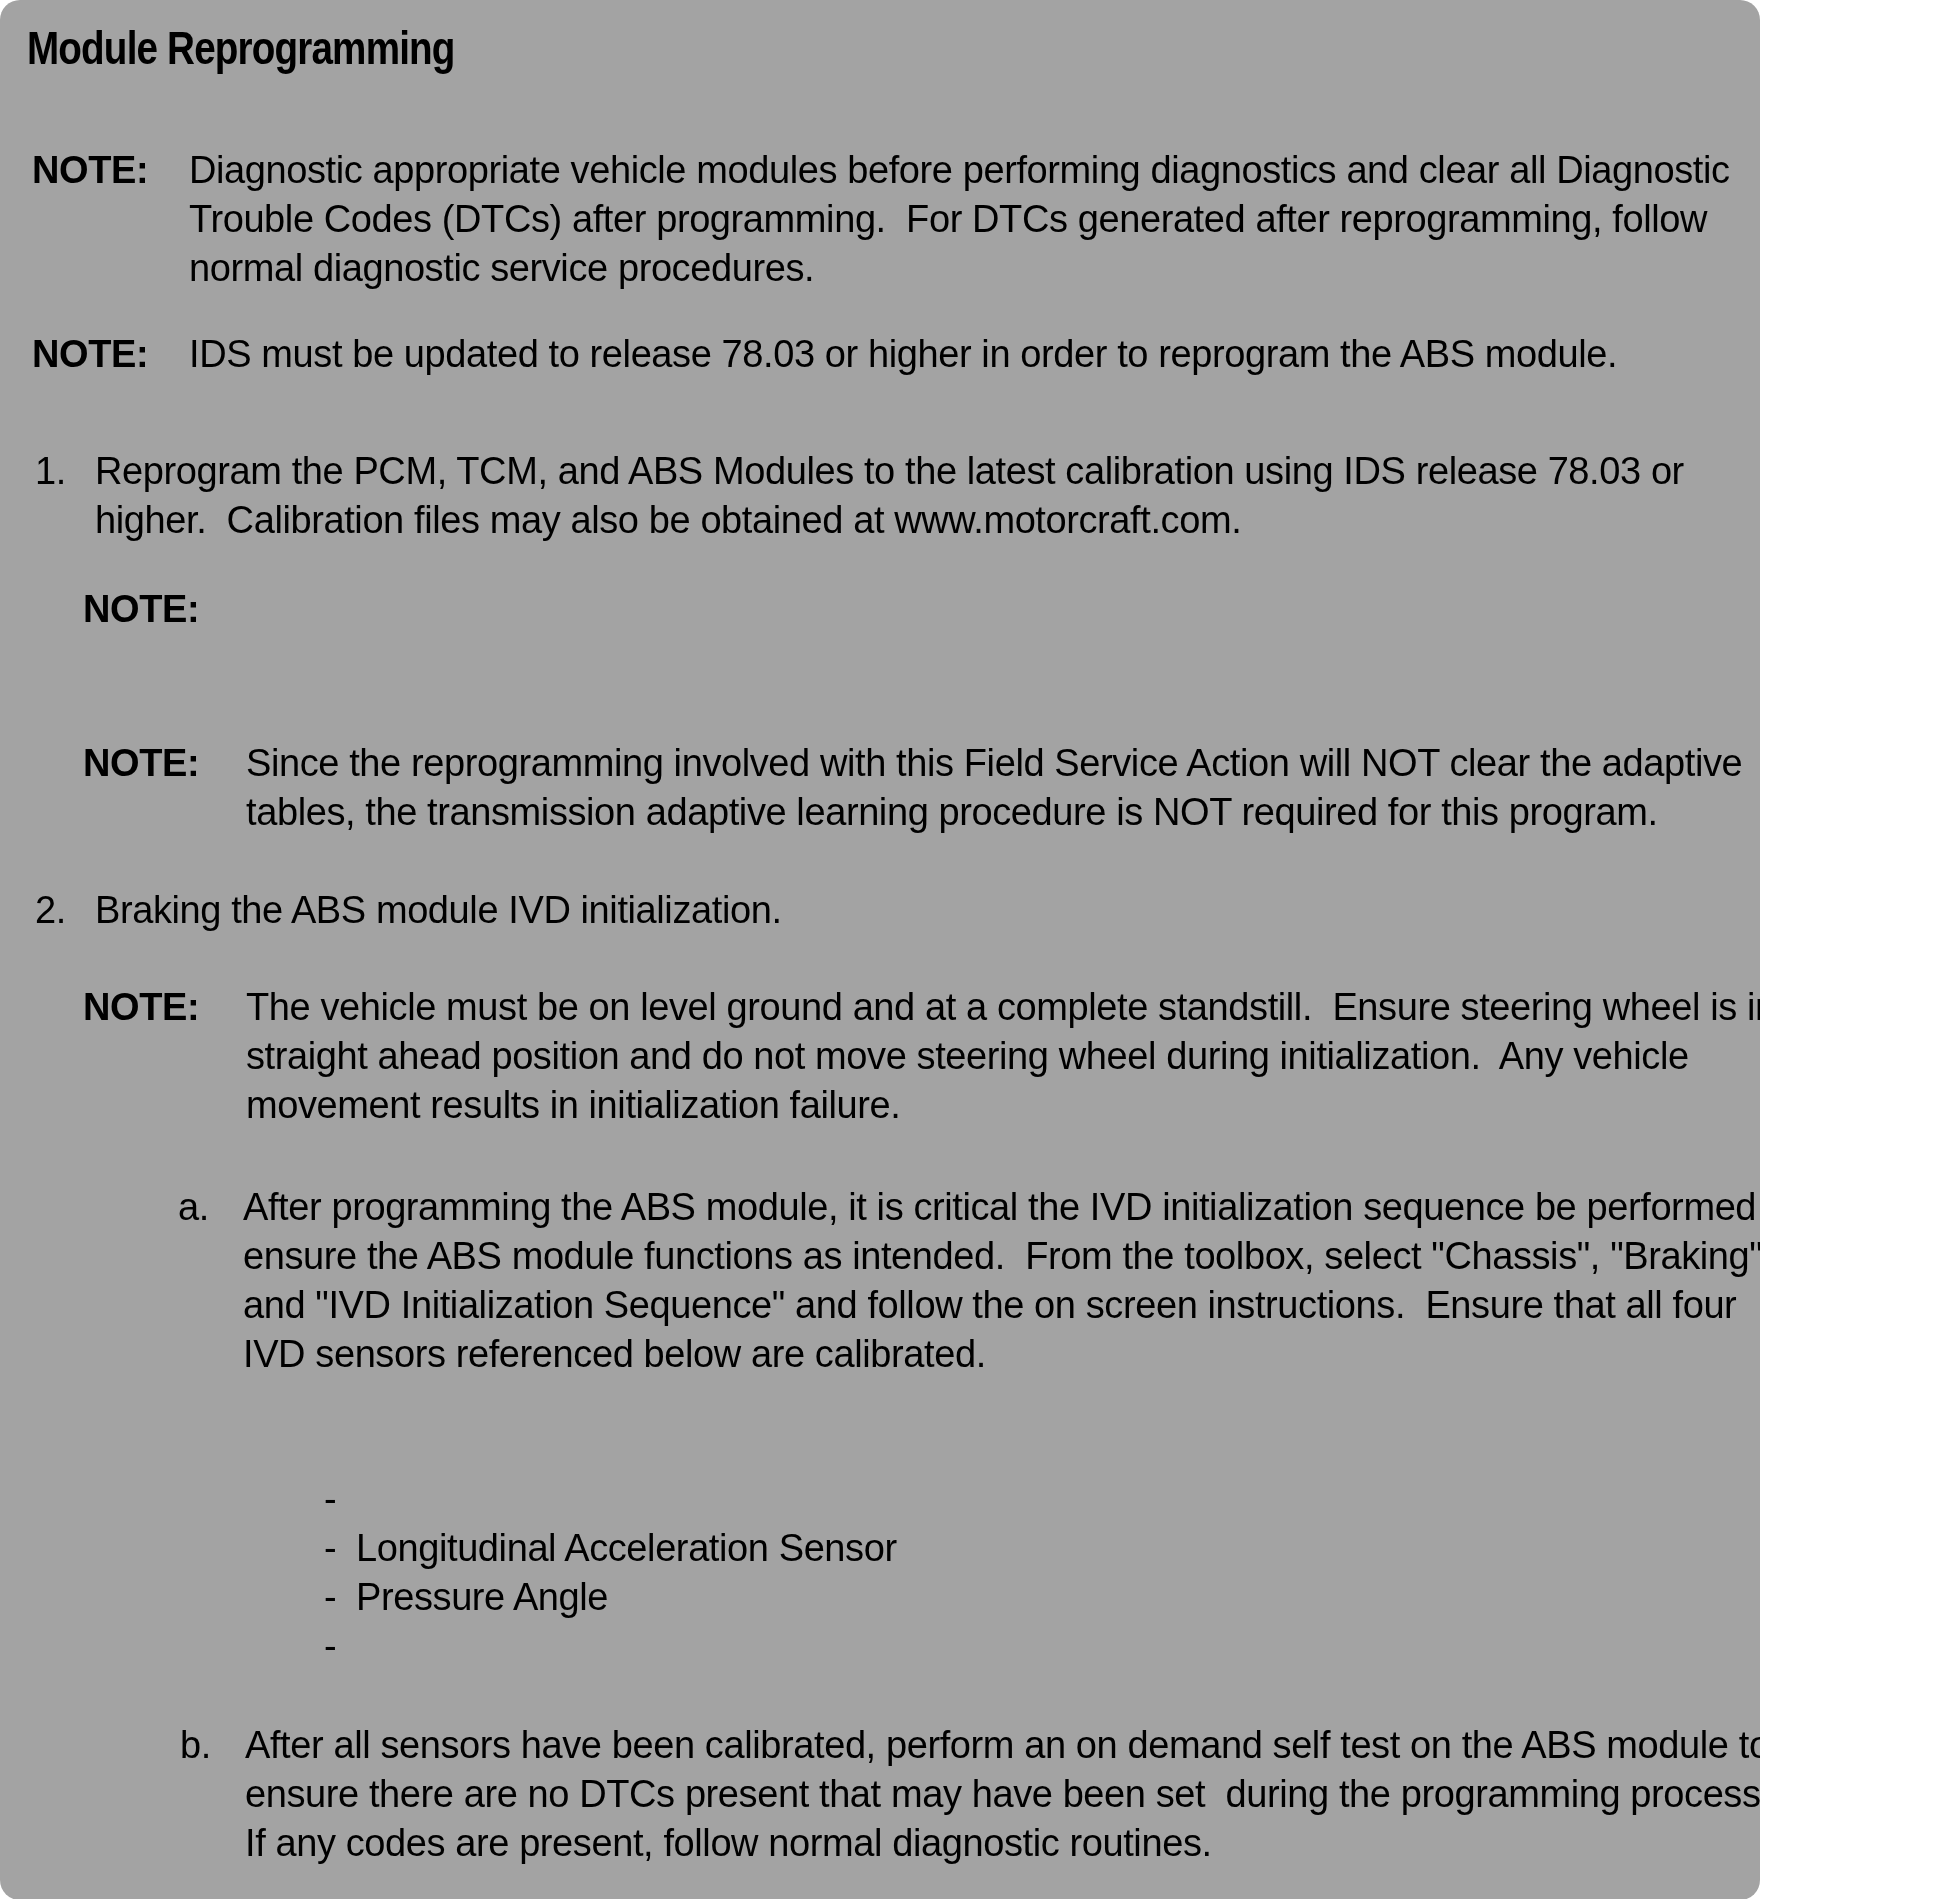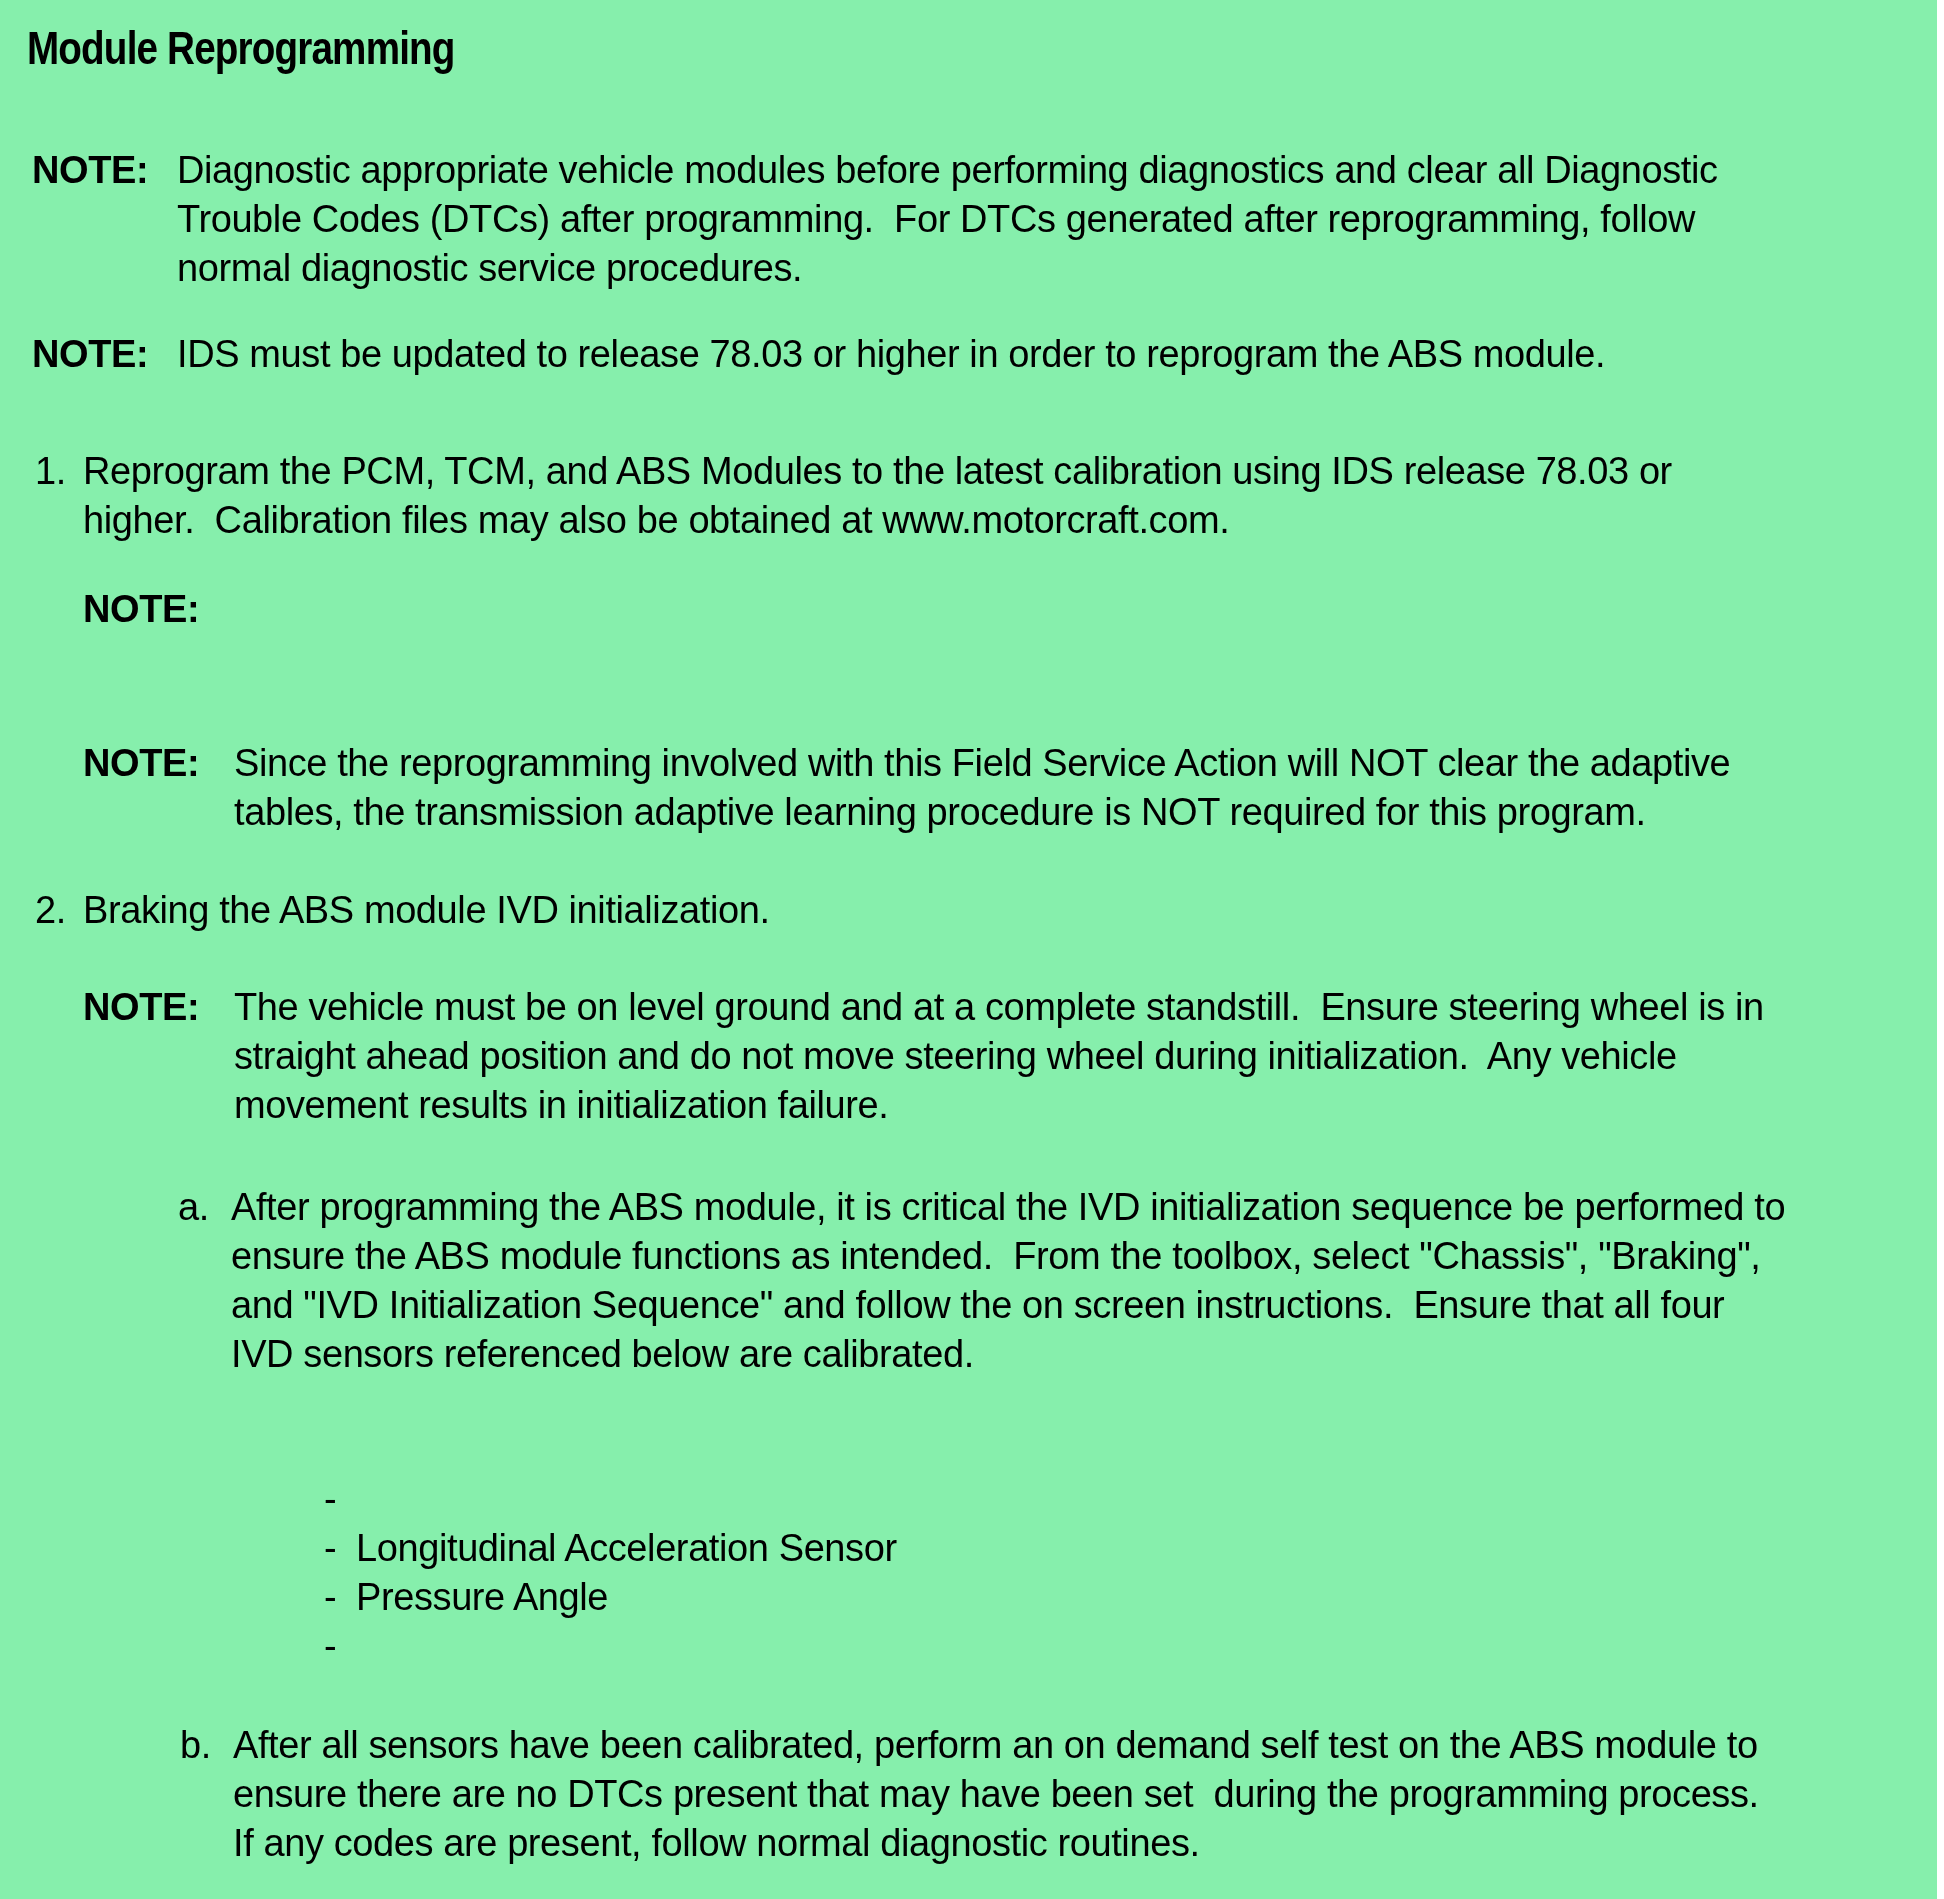--- a/index.html
+++ b/index.html
@@ -1,41 +1,43 @@
 <!DOCTYPE html>
 <html><head>
 <meta charset="utf-8">
 <style>
   html, body { margin: 0; padding: 0; background: #ffffff; }
   .page {
     position: relative;
-    width: 1937px;
+    width: 1760px;
     height: 1900px;
-    background: #86efac;
+    background: #a3a3a3;
     color: #000000;
     font-family: "Liberation Sans", "DejaVu Sans", sans-serif;
     overflow: hidden;
+    border-radius: 20px;
   }
   .title {
     position: absolute;
     top: 21.5px;
     left: 27px;
     margin: 0;
     font-size: 46px;
     line-height: 53px;
     font-weight: bold;
     letter-spacing: -1px;
     transform: scaleX(0.84);
     transform-origin: left top;
     white-space: pre;
   }
   .row {
     position: absolute;
     display: flex;
     align-items: flex-start;
+    gap: 12px;
   }
   .lines, .note-label, .step-number, .item-letter, .bullet-dash, .bullet-text {
     font-size: 38px;
     line-height: 49px;
     letter-spacing: -0.4px;
     white-space: pre;
   }
   .note-label { font-weight: bold; flex: none; }
   .step-number, .item-letter, .bullet-dash { flex: none; }
   

